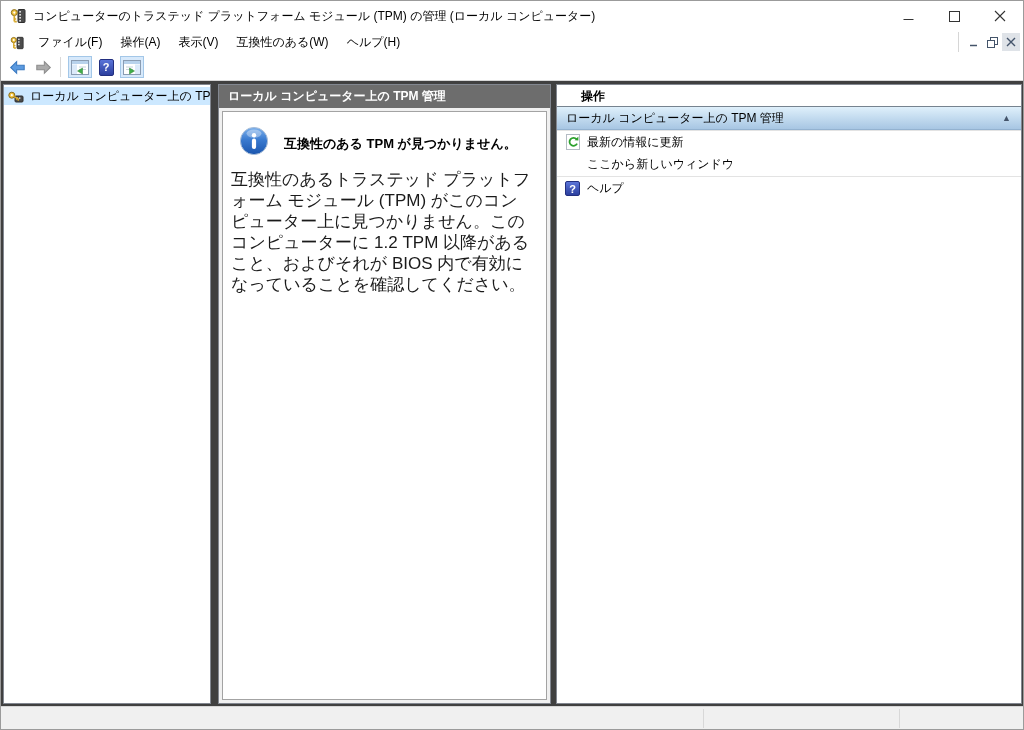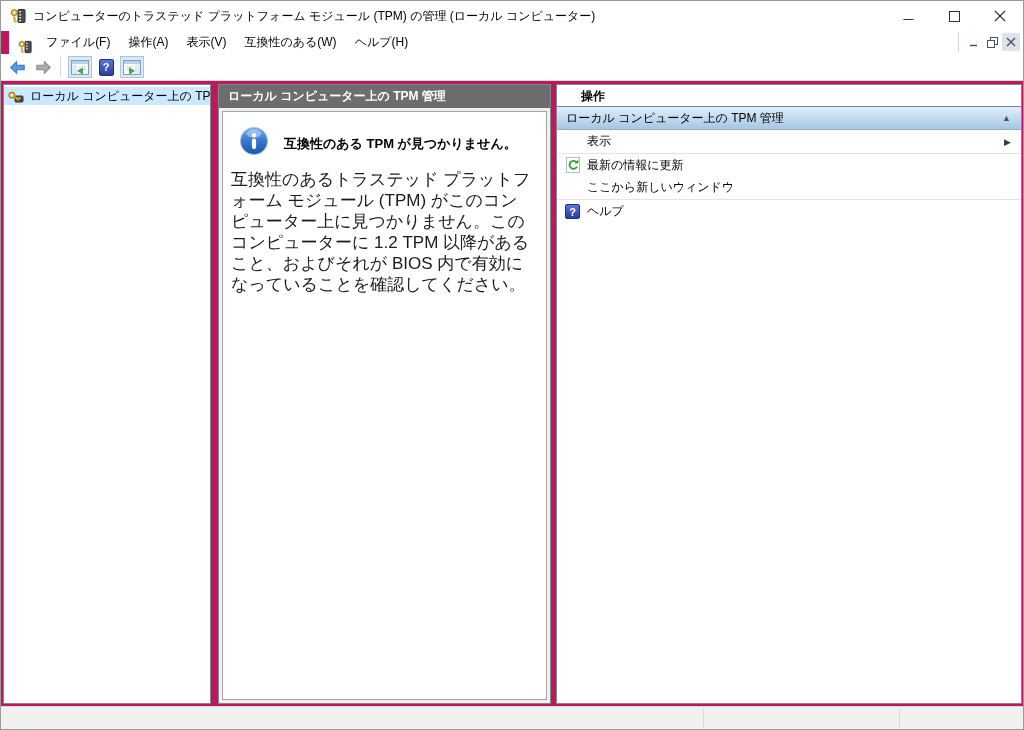--- a/index.html
+++ b/index.html
@@ -1,32 +1,32 @@
 <!DOCTYPE html>
 <html><head>
 <meta charset="utf-8">
 <style>
   * { margin:0; padding:0; box-sizing:border-box; }
   html,body { width:1024px; height:730px; background:#e8e8e8; }
   body { font-family:"Liberation Sans","DejaVu Sans",sans-serif; font-size:12px; color:#000; }
 
-  .window { position:relative; width:1024px; height:730px; background:#be185d;
+  .window { position:relative; width:1024px; height:730px; background:#404040;
             border:1px solid #9b9b9b; overflow:hidden; }
 
   
   .titlebar { position:absolute; top:0; left:0; right:0; height:30px; background:#fff;
               display:flex; align-items:center; }
   .app-icon { width:16px; height:16px; margin-left:9px; flex:0 0 auto; }
   .title-text { margin-left:7px; white-space:nowrap; font-size:12px; }
   .caption-buttons { position:absolute; right:0; top:0; height:30px; display:flex; }
   .cap-btn { width:46px; height:30px; display:flex; align-items:center; justify-content:center; }
 
   
-  .menubar { position:absolute; top:30px; left:8px; right:0; height:23px; background:#fff;
-             display:flex; align-items:flex-end; }
+  .menubar { position:absolute; top:30px; left:0; right:0; height:23px; background:#fff;
+             display:flex; align-items:center; }
   .mdi-doc-icon { width:14px; height:14px; margin-left:9px; margin-right:5px; flex:0 0 auto; }
   .menu-item { padding:0 9px; line-height:23px; white-space:nowrap; }
   .mdi-controls { position:absolute; right:3px; top:1px; height:20px; display:flex;
                   align-items:center; border-left:1px solid #d6d6d6; padding-left:4px; }
   .mdi-btn { width:18px; height:18px; display:flex; align-items:center; justify-content:center;
              margin-left:1px; }
   .mdi-btn.tint { background:#dfe3e8; }
 
   
   .toolbar { position:absolute; top:53px; left:0; right:0; height:27px; background:#fff;
@@ -234,24 +234,20 @@
       <div class="msg-body">互換性のあるトラステッド プラットフォーム モジュール (TPM) がこのコンピューター上に見つかりません。このコンピューターに 1.2 TPM 以降があること、およびそれが BIOS 内で有効になっていることを確認してください。</div>
     </div>
   </div>
 
   <div class="panel pane-right">
     <div class="actions-title">操作</div>
     <div class="section-header">
       <span>ローカル コンピューター上の TPM 管理</span>
       <span class="collapse">▲</span>
     </div>
-    <div class="action-row">
-      <span>表示</span>
-      <span class="submenu-arrow">▶</span>
-    </div>
     <div class="action-row sep">
       <span class="row-icon">
         <svg viewBox="0 0 16 16" width="16" height="16">
           <rect x="1.5" y="0.5" width="13" height="15" fill="#fff" stroke="#b4bcc4"></rect>
           <path d="M11.6 5.2 A4 4 0 1 0 12.1 9.6" fill="none" stroke="#2da12e" stroke-width="1.8"></path>
           <path d="M13.4 2.6 L13.4 6.6 L9.6 6.2 Z" fill="#2da12e"></path>
         </svg>
       </span>
       <span>最新の情報に更新</span>
     </div>

